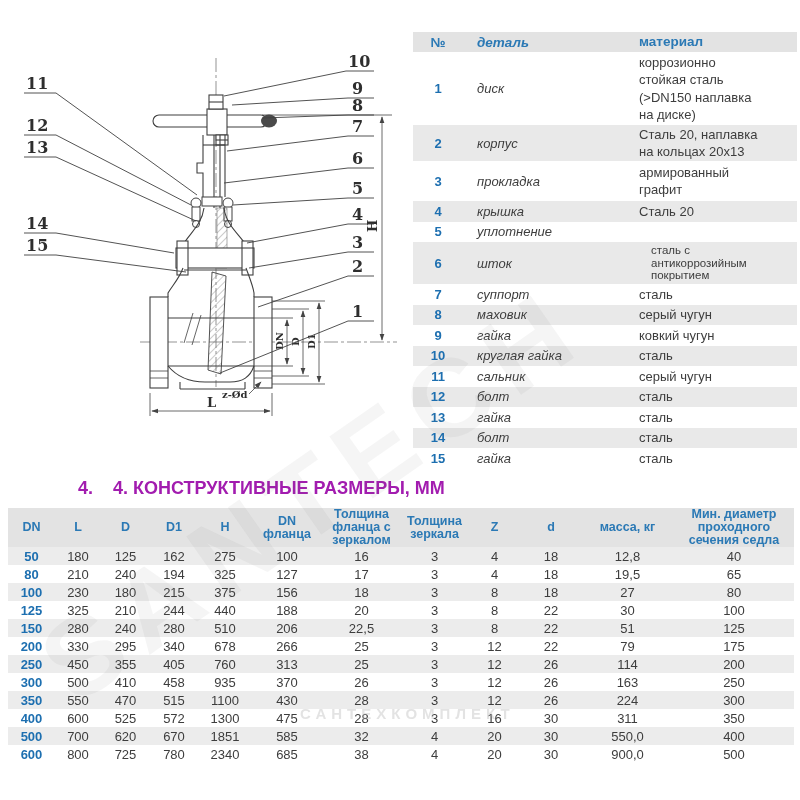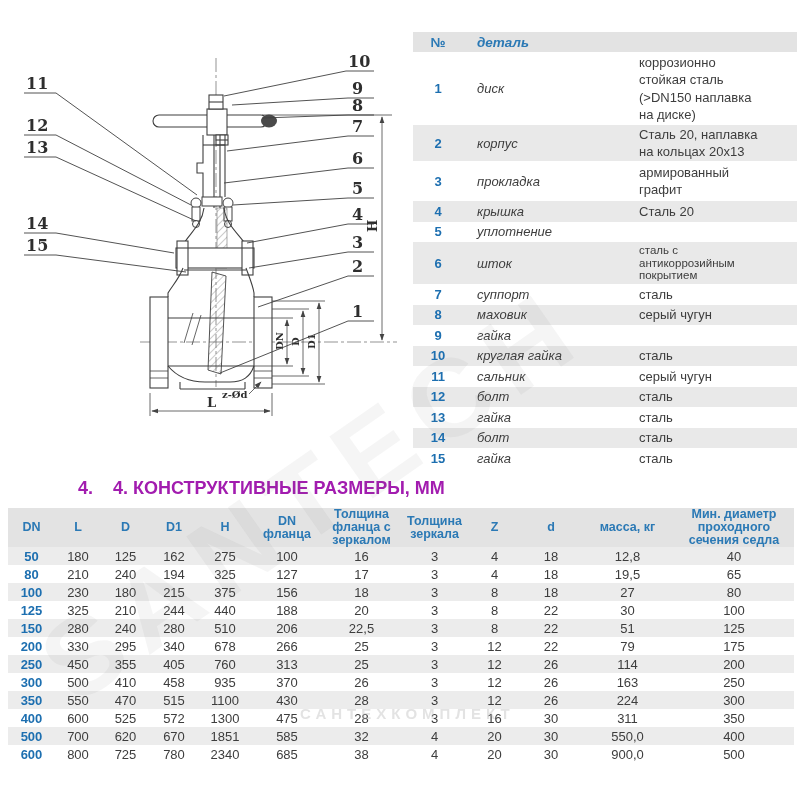--- a/index.html
+++ b/index.html
@@ -22,21 +22,21 @@
   
   .parts{position:absolute;left:413px;top:32px;width:384px;}
   .phead,.prow{display:grid;grid-template-columns:50px 170px 1fr;align-items:center;}
   .phead{background:#e3e3e3;color:#2b79b5;font-weight:bold;font-size:13.5px;height:20px;}
   .prow{font-size:13px;color:#3d3d3d;height:20.5px;}
   .prow:nth-child(odd){background:#e9e9e9;}
   .prow:nth-child(2){height:73px;}
   .prow:nth-child(3){height:36px;}
   .prow:nth-child(4){height:40px;}
   .prow:nth-child(7){height:42px;}
-  .prow:nth-child(7) .col-mat{font-size:11.5px;line-height:12.5px;}
+  .prow:nth-child(7) .col-mat{font-size:11.5px;line-height:12.5px;margin-left:12px;}
   .col-num{text-align:center;}
   .prow .col-num{color:#1d6fb0;font-weight:bold;}
   .col-name{padding-left:14px;font-style:italic;}
   .col-mat{padding-left:6px;white-space:pre-line;line-height:17.5px;}
 
   
   .sec-title{position:absolute;left:78px;top:478px;font-size:18px;font-weight:bold;color:#a21caf;}
   .sec-title .num{margin-right:20px;}
 
   
@@ -190,20 +190,21 @@
       <text class="callout" x="352" y="223">3</text>
       <text class="callout" x="352" y="247">2</text>
       <text class="callout" x="352" y="292">1</text>
     </g>
   </svg>
 
   <div class="parts">
     <div class="phead">
       <div class="col-num">№</div>
       <div class="col-name">деталь</div>
+      <div class="col-mat">материал</div>
     </div>
     <div class="prow">
         <div class="col-num">1</div>
         <div class="col-name">диск</div>
         <div class="col-mat">коррозионно
 стойкая сталь
 (&gt;DN150 наплавка
 на диске)</div>
       </div>
       <div class="prow">
@@ -240,20 +241,21 @@
         <div class="col-mat">сталь</div>
       </div>
       <div class="prow">
         <div class="col-num">8</div>
         <div class="col-name">маховик</div>
         <div class="col-mat">серый чугун</div>
       </div>
       <div class="prow">
         <div class="col-num">9</div>
         <div class="col-name">гайка</div>
+        <div class="col-mat">ковкий чугун</div>
       </div>
       <div class="prow">
         <div class="col-num">10</div>
         <div class="col-name">круглая гайка</div>
         <div class="col-mat">сталь</div>
       </div>
       <div class="prow">
         <div class="col-num">11</div>
         <div class="col-name">сальник</div>
         <div class="col-mat">серый чугун</div>

